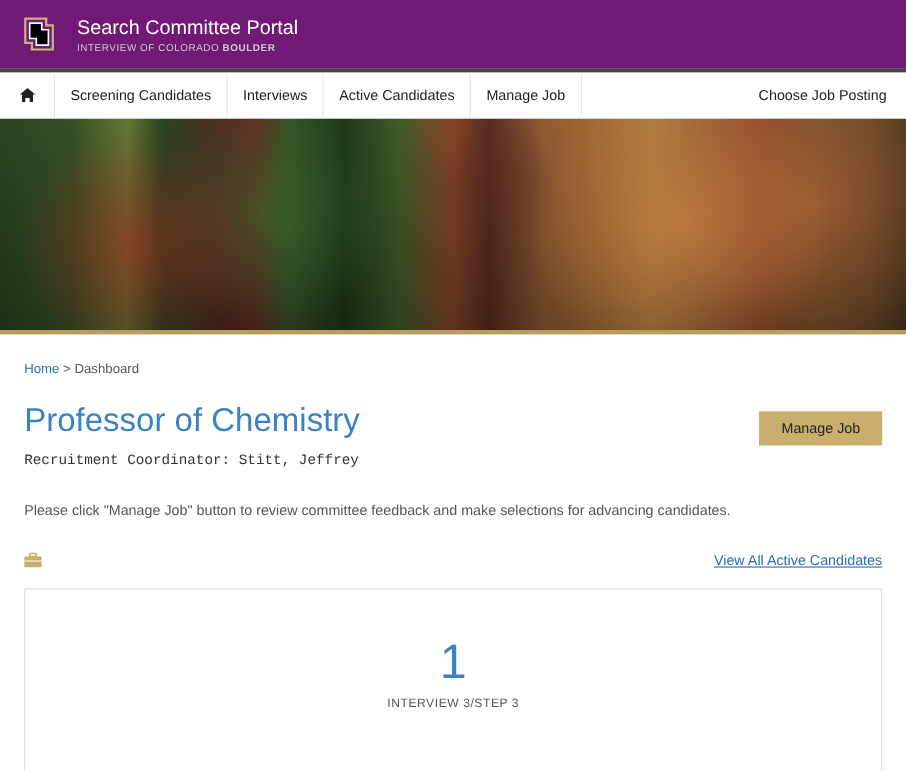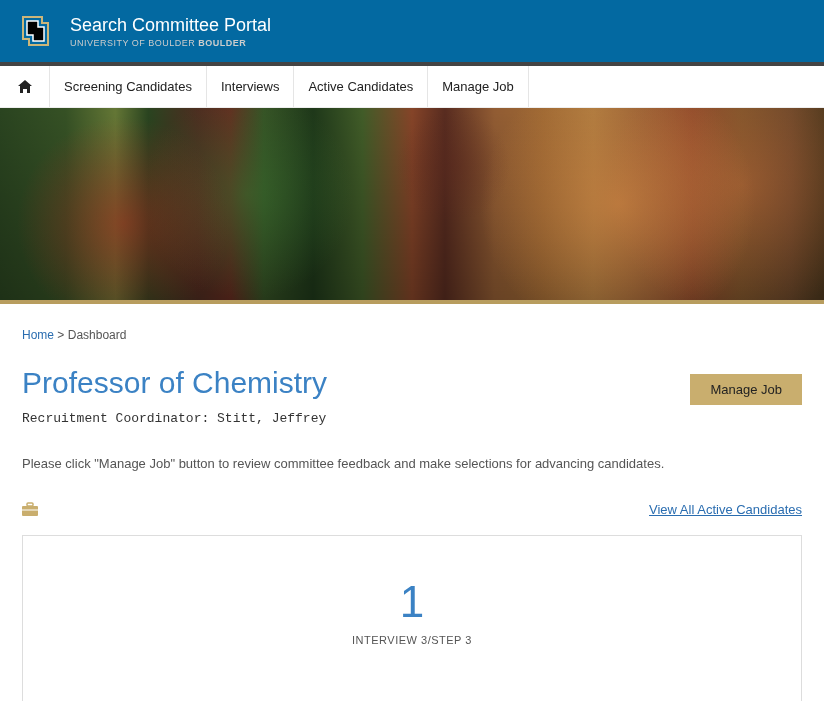--- a/index.html
+++ b/index.html
@@ -4,21 +4,21 @@
   <style>
     * { margin: 0; padding: 0; box-sizing: border-box; }
     body {
       font-family: Arial, Helvetica, sans-serif;
       font-size: 14px;
       color: #333;
       width: 824px;
       background: #fff;
     }
     .header-bar {
-      background: #0369a1;
+      background: #701a75;
       padding: 14px 20px;
       display: flex;
       align-items: center;
     }
     .logo-wrap {
       display: flex;
       align-items: center;
       gap: 12px;
     }
     .cu-logo {
@@ -202,39 +202,40 @@
 
 <div class="header-bar">
   <div class="logo-wrap">
     <svg class="cu-logo" viewBox="0 0 38 34">
       <path d="M3 3 L22 3 L22 9 L28 9 L28 31 L9 31 L9 25 L3 25 Z" fill="none" stroke="#cbb67a" stroke-width="2"></path>
       <path d="M7 7 L18 7 L18 13 L24 13 L24 27 L13 27 L13 21 L7 21 Z" fill="#000" stroke="#fff" stroke-width="1.5"></path>
     </svg>
     <div class="header-text-wrap">
       <div class="header-title">Search Committee Portal</div>
       <div class="header-subtitle">
-        <span>UNIVERSITY OF BOULDER </span><span class="bold">BOULDER</span>
+        <span>INTERVIEW OF COLORADO </span><span class="bold">BOULDER</span>
       </div>
     </div>
   </div>
 </div>
 
 <div class="sep"></div>
 
 <div class="nav-bar">
   <div class="nav-home">
     <svg width="14" height="13" viewBox="0 0 14 13">
       <path d="M7 0 L14 6 L12 6 L12 13 L9 13 L9 9 L5 9 L5 13 L2 13 L2 6 L0 6 Z" fill="#222"></path>
     </svg>
   </div>
   <div class="nav-item">Screening Candidates</div>
   <div class="nav-item">Interviews</div>
   <div class="nav-item">Active Candidates</div>
   <div class="nav-item">Manage Job</div>
   <div class="nav-spacer"></div>
+  <div class="nav-choose">Choose Job Posting</div>
 </div>
 
 <div class="banner"></div>
 
 <div class="content">
   <div class="breadcrumb">
     <a href="#">Home</a>
     <span class="breadcrumb-sep">&gt;</span>
     <span class="breadcrumb-cur">Dashboard</span>
   </div>

